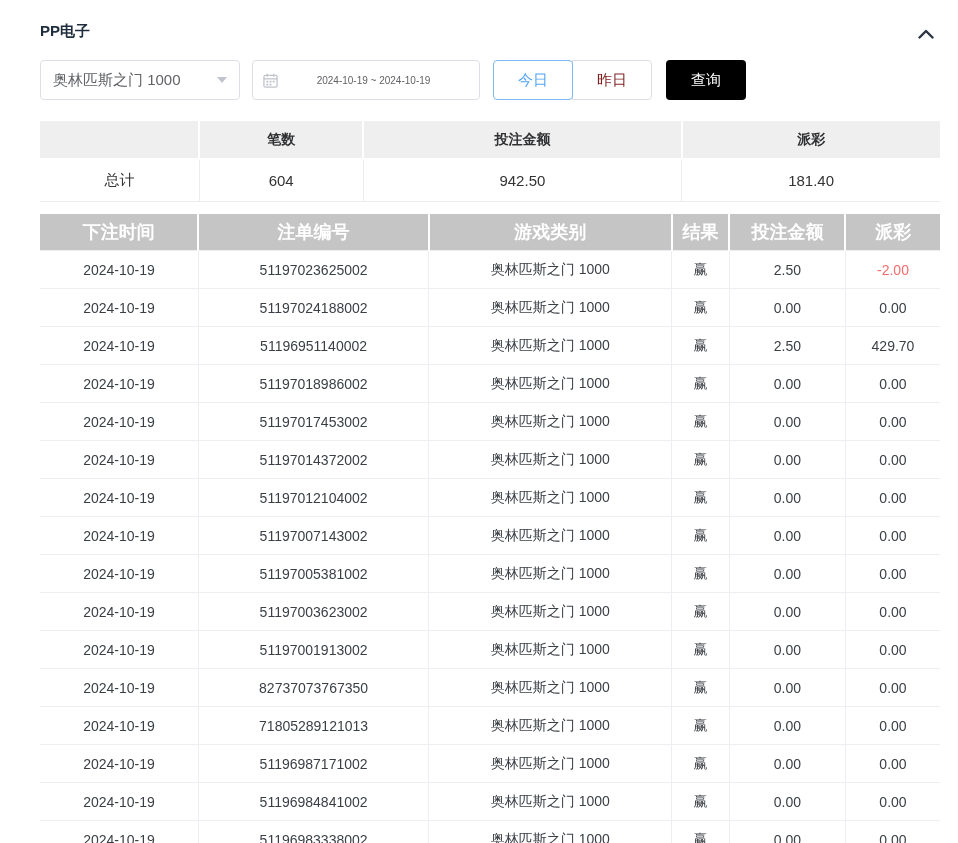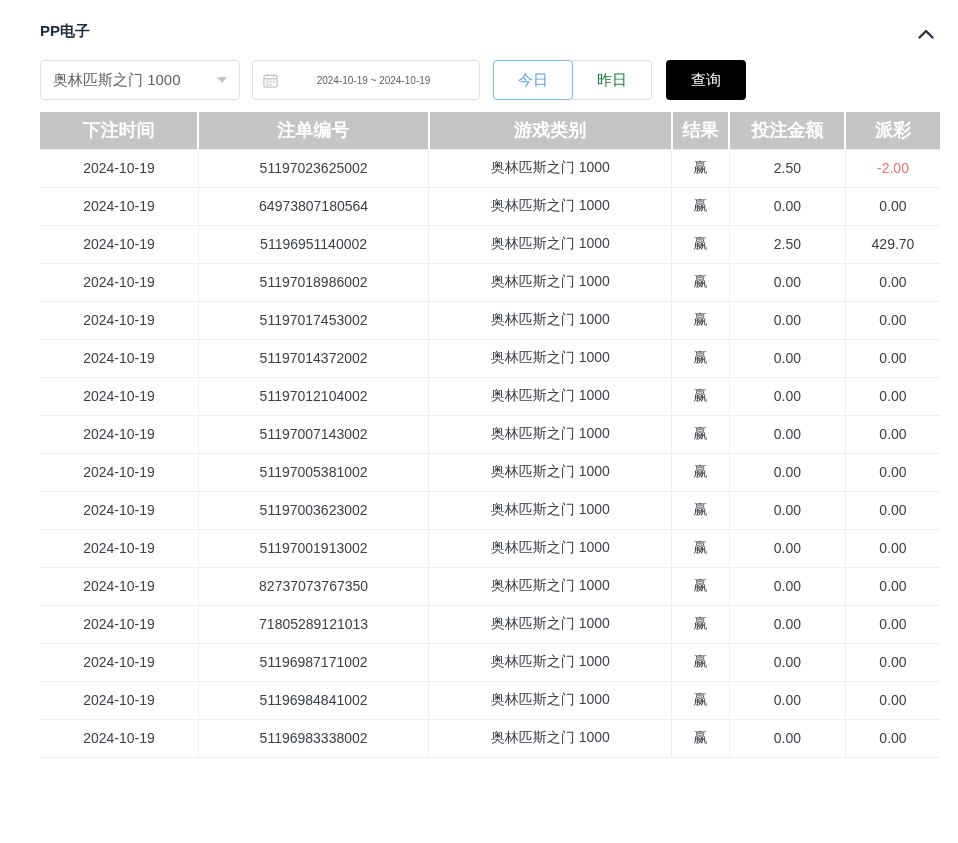--- a/index.html
+++ b/index.html
@@ -26,21 +26,21 @@
   }
   .date-box {
     width: 228px; height: 40px; border: 1px solid #dcdfe6; border-radius: 4px;
     display: flex; align-items: center; padding: 0 10px; margin-left: 12px;
     font-size: 10px; color: #606266; background: #fff; cursor: pointer;
   }
   .date-box .date-value { flex: 1; text-align: center; }
   .btn-group { display: flex; margin-left: 13px; }
   .quick-btn {
     height: 40px; padding: 0 24px; background: #fff; border: 1px solid #dcdfe6;
-    font-size: 15px; color: #15803d; cursor: pointer; margin-left: -1px;
+    font-size: 15px; color: #7f1d1d; cursor: pointer; margin-left: -1px;
     font-family: inherit;
   }
   .quick-btn:first-child { border-radius: 4px 0 0 4px; margin-left: 0; }
   .quick-btn:last-child { border-radius: 0 4px 4px 0; }
   .quick-btn.active { color: #53a4f3; border-color: #7cb9f2; position: relative; z-index: 1; border-radius: 4px; }
   .query-btn {
     height: 40px; width: 80px; margin-left: 14px; border: none; border-radius: 4px;
     background: #000000; color: #fff; font-size: 15px; cursor: pointer; font-family: inherit;
   }
 
@@ -110,20 +110,44 @@
     </div>
 
     <div class="btn-group">
       <button class="quick-btn active">今日</button>
       <button class="quick-btn">昨日</button>
     </div>
 
     <button class="query-btn">查询</button>
   </div>
 
+  <table class="summary-table">
+    <colgroup>
+        <col style="width:17.7%">
+        <col style="width:18.2%">
+        <col style="width:35.4%">
+        <col style="width:28.7%">
+      </colgroup>
+    <thead>
+        <tr id="summary-head">
+          <th></th>
+          <th>笔数</th>
+          <th>投注金额</th>
+          <th>派彩</th>
+        </tr>
+      </thead>
+    <tbody>
+        <tr id="summary-body">
+          <td>总计</td>
+          <td>604</td>
+          <td>942.50</td>
+          <td>181.40</td>
+        </tr>
+      </tbody>
+  </table>
 
   <table class="detail-table">
     <colgroup>
         <col style="width:17.6%">
         <col style="width:25.6%">
         <col style="width:27.0%">
         <col style="width:6.4%">
         <col style="width:12.9%">
         <col style="width:10.5%">
       </colgroup>
@@ -141,21 +165,21 @@
         <tr>
           <td>2024-10-19</td>
           <td>51197023625002</td>
           <td>奥林匹斯之门 1000</td>
           <td>赢</td>
           <td>2.50</td>
           <td class="neg">-2.00</td>
         </tr>
         <tr>
           <td>2024-10-19</td>
-          <td>64973807180564</td>
+          <td>51197024188002</td>
           <td>奥林匹斯之门 1000</td>
           <td>赢</td>
           <td>0.00</td>
           <td>0.00</td>
         </tr>
         <tr>
           <td>2024-10-19</td>
           <td>51196951140002</td>
           <td>奥林匹斯之门 1000</td>
           <td>赢</td>

